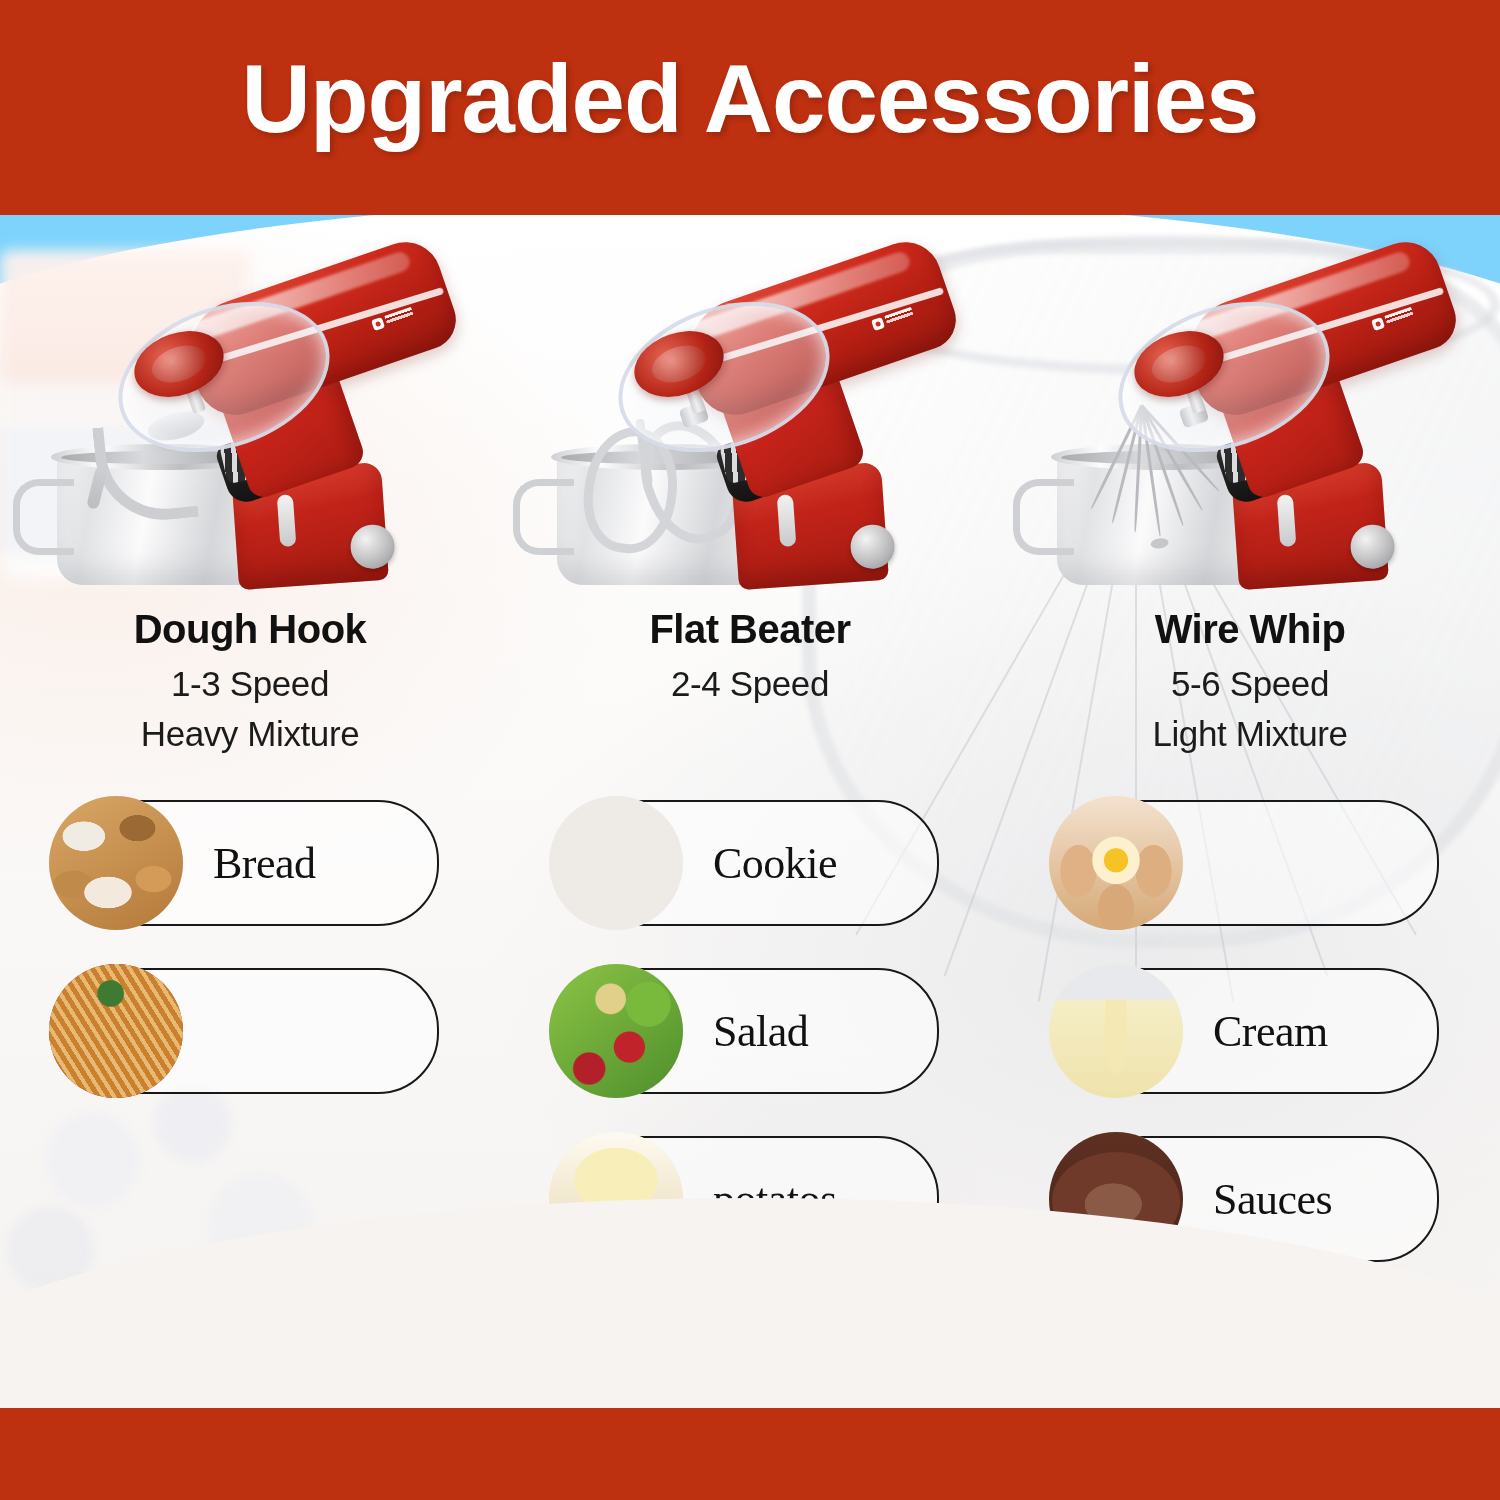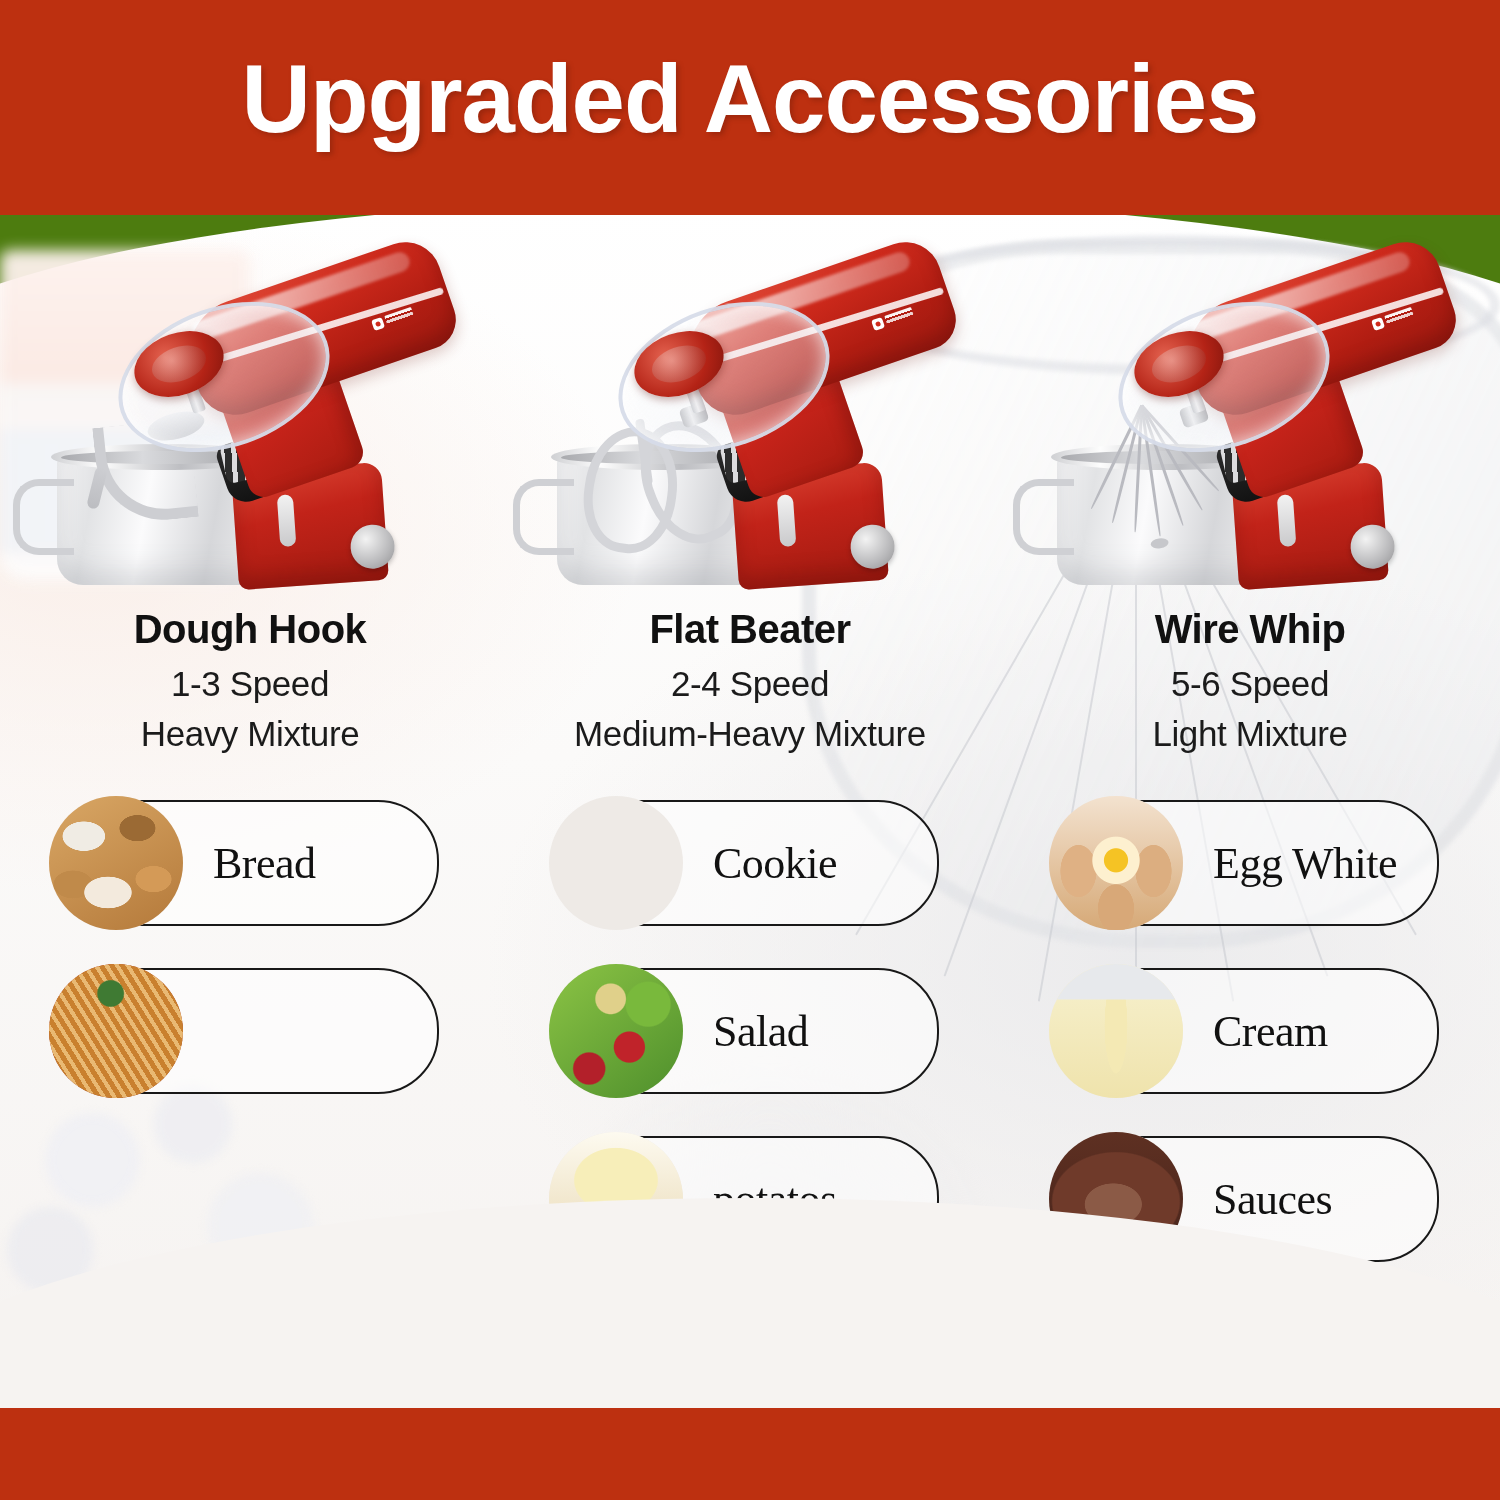--- a/index.html
+++ b/index.html
@@ -9,21 +9,21 @@
   }
   body {
     font-family: "Liberation Sans", sans-serif;
   }
 
   .poster {
     position: relative;
     width: 1500px;
     height: 1500px;
     overflow: hidden;
-    background: #4d7c0f;
+    background: #7dd3fc;
   }
 
   
   .white-field {
     position: absolute;
     left: -120px;
     top: 198px;
     width: 1740px;
     height: 1240px;
     background:
@@ -556,21 +556,20 @@
               <div class="mx-logo-mark"></div>
               <div class="mx-logo-text"></div>
             </div>
           </div>
           <div class="mx-lid"></div>
           <div class="mx-lid-hub"></div>
         </div>
       </div>
       <div class="col-title">Flat Beater</div>
       <div class="col-speed">2-4 Speed</div>
-      <div class="col-mixture">Medium-Heavy Mixture</div>
     </div>
 
     <div class="column">
       <div class="mixer-stage">
         <div class="mixer">
           <div class="mx-bowl">
             <div class="mx-bowl-rim"></div>
             <div class="mx-bowl-handle"></div>
           </div>
           <div class="whip" id="whipWires">
@@ -645,21 +644,20 @@
           </div>
         <div class="pill-label">potatos</div>
       </div>
     </div>
 
     <div class="pill-col">
       <div class="pill">
         <div class="pill-photo">
             <div class="food-egg"></div>
           </div>
-        <div class="pill-label">Egg White</div>
       </div>
       <div class="pill">
         <div class="pill-photo">
             <div class="food-cream"></div>
           </div>
         <div class="pill-label">Cream</div>
       </div>
       <div class="pill">
         <div class="pill-photo">
             <div class="food-sauce"></div>

